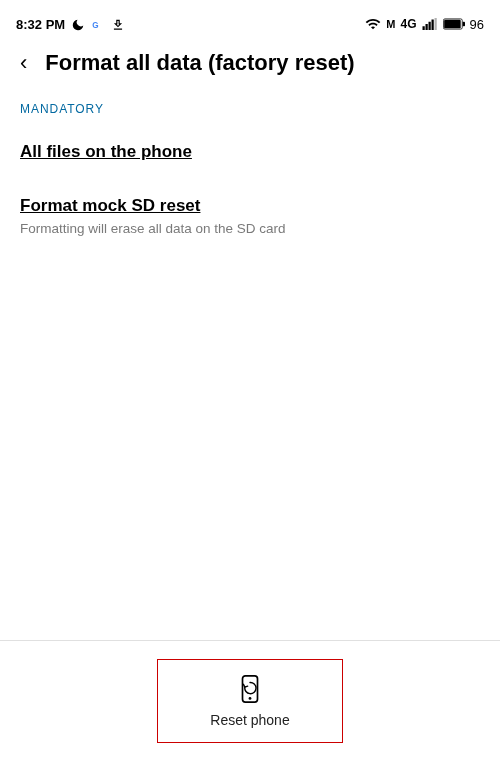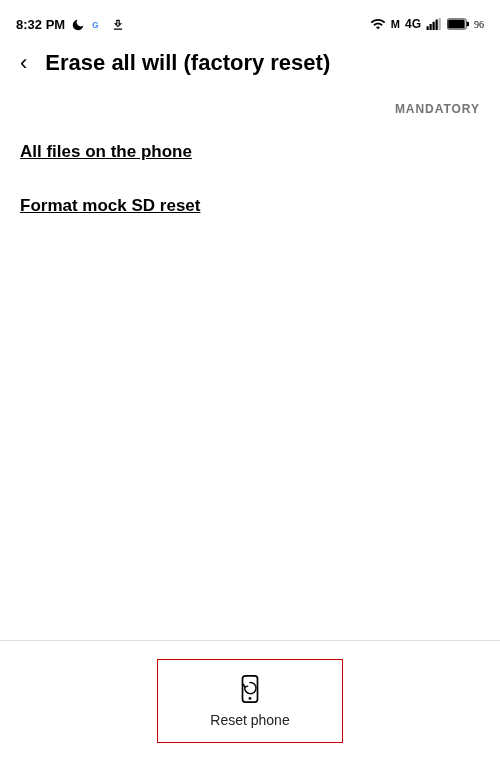--- a/index.html
+++ b/index.html
@@ -58,26 +58,25 @@
       line-height: 1.2;
     }
 
     
     .content {
       padding: 8px 0 0 0;
     }
 
     .section-label {
       font-size: 12px;
-      font-weight: 700;
-      color: #737373;
+      font-weight: 400;
+      color: #0369a1;
       letter-spacing: 0.08em;
       padding: 0 20px 12px 20px;
       text-transform: uppercase;
-      text-align: right;
     }
 
     .item {
       padding: 14px 20px 16px 20px;
     }
 
     .item-title {
       font-size: 17px;
       font-weight: 600;
       color: #000;
@@ -163,38 +162,39 @@
       <rect x="8" y="5" width="3" height="11"></rect>
       <rect x="12" y="2" width="3" height="14"></rect>
       <rect x="16" y="0" width="3" height="16" opacity="0.3"></rect>
     </svg>
 
     <svg width="22" height="12" viewBox="0 0 28 14" fill="none">
       <rect x="0.5" y="0.5" width="24" height="13" rx="2" stroke="#000" stroke-width="1"></rect>
       <rect x="25" y="4" width="3" height="6" rx="1" fill="#000"></rect>
       <rect x="1.5" y="1.5" width="21" height="11" rx="1.5" fill="#000"></rect>
     </svg>
-    <span style="font-size:10px;color:#000;font-family:Liberation Serif, serif;">96</span>
+    <span style="font-size:13px;color:#000;">96</span>
   </div>
 </div>
 
 <div class="header">
   <span class="back-button">‹</span>
-  <span class="header-title">Erase all will (factory reset)</span>
+  <span class="header-title">Format all data (factory reset)</span>
 </div>
 
 <div class="content">
   <div class="section-label">MANDATORY</div>
 
   <div class="item">
     <div class="item-title">All files on the phone</div>
   </div>
 
   <div class="item">
     <div class="item-title">Format mock SD reset</div>
+    <div class="item-desc">Formatting will erase all data on the SD card</div>
   </div>
 </div>
 
 <div class="bottom-area">
   <div class="reset-button">
 
     <svg width="30" height="30" viewBox="0 0 32 32" fill="none" stroke="#000" stroke-width="1.5">
 
       <rect x="8" y="2" width="16" height="28" rx="3" stroke="#000" stroke-width="1.8" fill="none"></rect>
 

